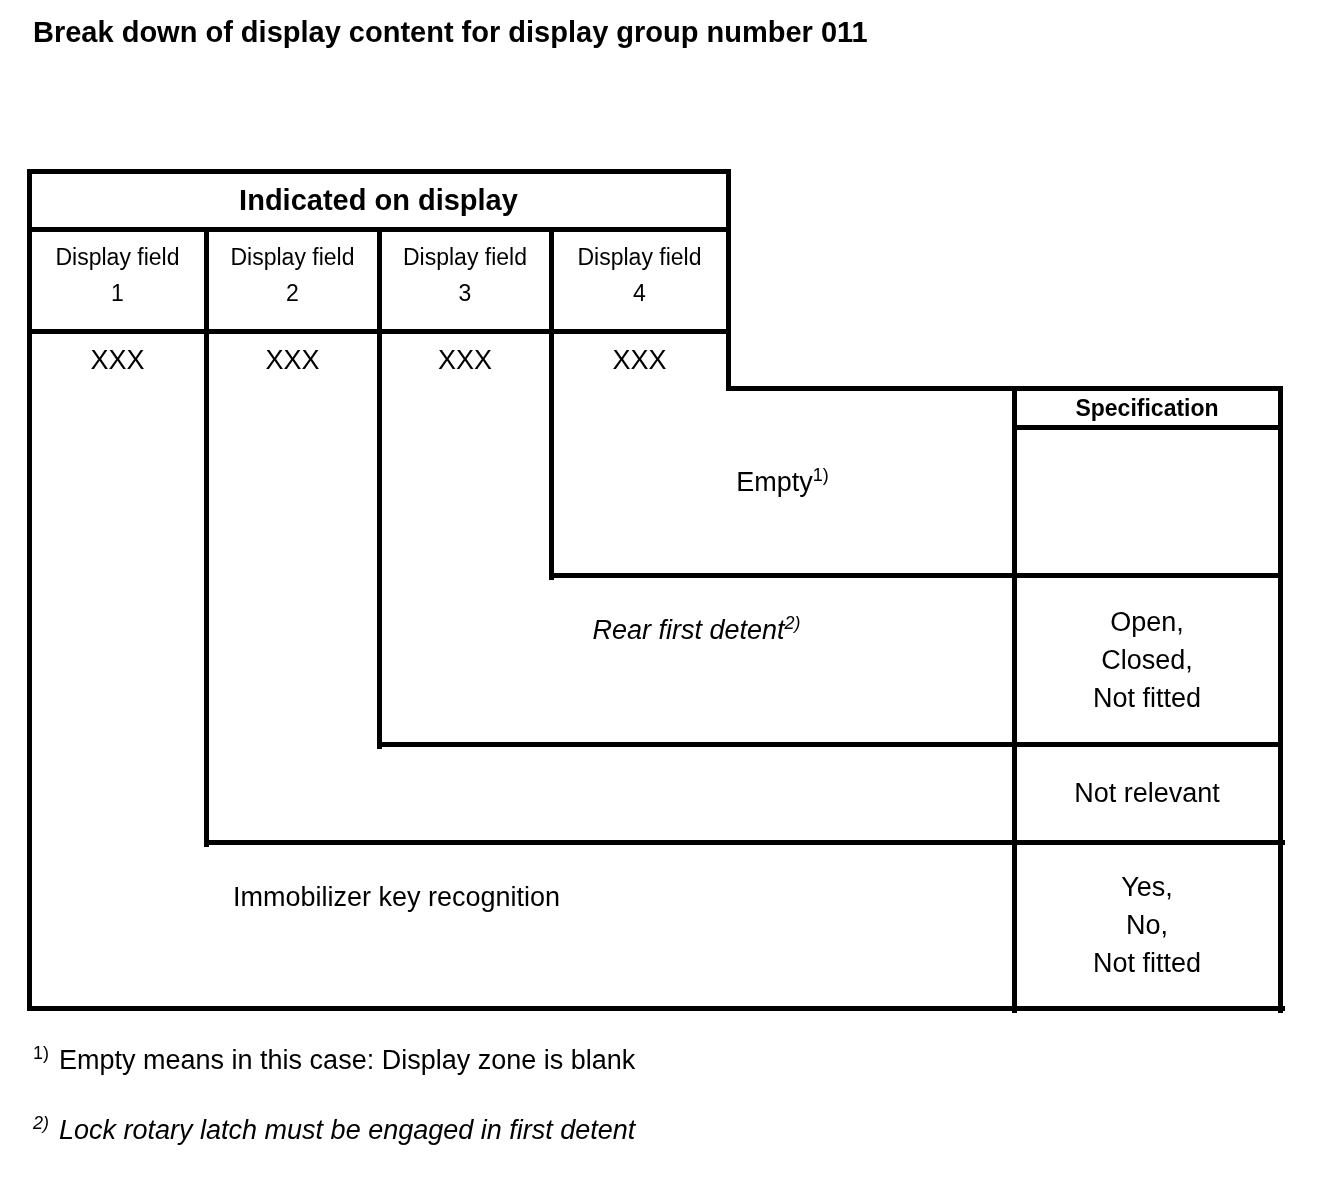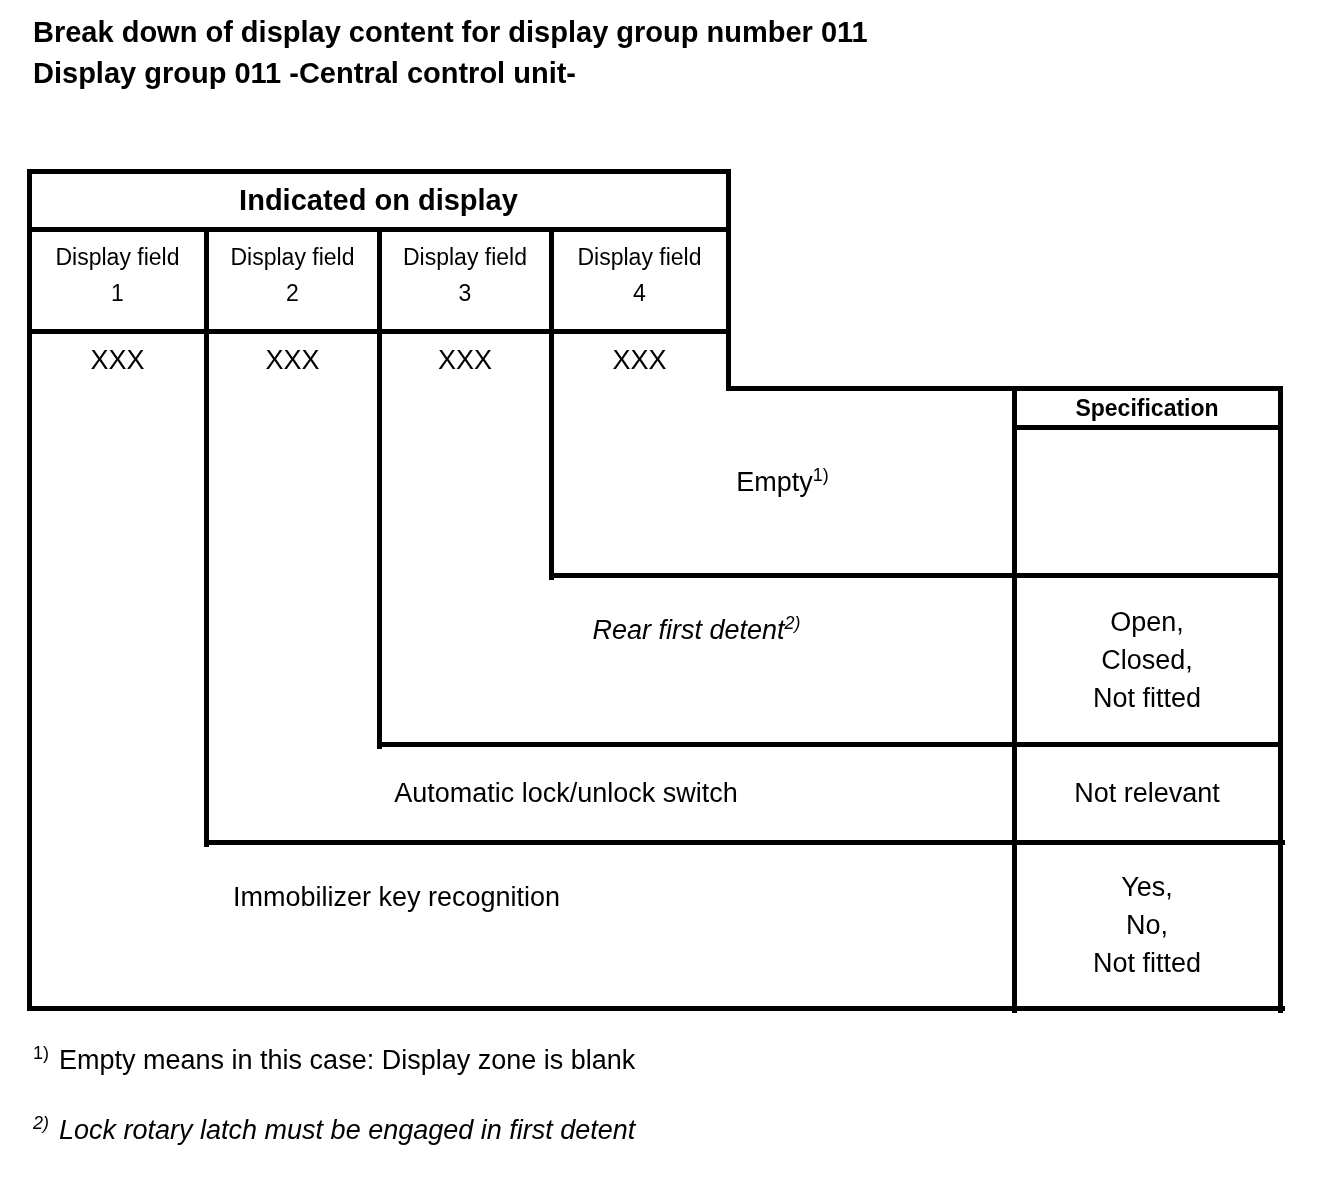--- a/index.html
+++ b/index.html
@@ -13,20 +13,21 @@
     overflow: hidden;
   }
   .titles {
     position: absolute;
     left: 33px;
     top: 12px;
     font-size: 29px;
     font-weight: bold;
     line-height: 41px;
     white-space: nowrap;
+    text-align: right;
   }
   .line { position: absolute; background: var(--ink, #000); }
   .cell {
     position: absolute;
     display: flex;
     align-items: center;
     justify-content: center;
     text-align: center;
     box-sizing: border-box;
     font-size: 27px;
@@ -62,21 +63,20 @@
   .spec-auto    { top: 744px; height: 98px; }
   .spec-immo    { top: 842px; height: 166px; }
 </style>
 </head>
 <body>
 
 <div class="page">
 
   <div class="titles">
     <div>Break down of display content for display group number 011</div>
-    <div>Display group 011 -Central control unit-</div>
   </div>
 
   <div>
 
     <div class="line" style="left:27px;  top:169px; width:5px; height:842px;"></div>
     <div class="line" style="left:204px; top:227px; width:5px; height:620px;"></div>
     <div class="line" style="left:377px; top:227px; width:5px; height:522px;"></div>
     <div class="line" style="left:549px; top:227px; width:5px; height:353px;"></div>
     <div class="line" style="left:726px; top:169px; width:5px; height:222px;"></div>
     <div class="line" style="left:1012px; top:386px; width:5px; height:627px;"></div>
@@ -126,21 +126,20 @@
   <div class="cell" style="left:551px; top:331px; width:177px; height:57px;">XXX</div>
 
   <div class="cell hdr-spec" style="left:1014px; top:388px; width:266px; height:39px;">Specification</div>
 
   <div class="cell label-empty">
     <span><span>Empty</span><sup class="ref">1)</sup></span>
   </div>
   <div class="cell label-rear">
     <span><span>Rear first detent</span><sup class="ref">2)</sup></span>
   </div>
-  <div class="cell label-auto">Automatic lock/unlock switch</div>
   <div class="cell label-immo">Immobilizer key recognition</div>
 
   <div class="cell spec-col spec-rear">
     <span>
       <span class="stack" style="display:block">Open,</span>
       <span class="stack" style="display:block">Closed,</span>
       <span class="stack" style="display:block">Not fitted</span>
     </span>
   </div>
   <div class="cell spec-col spec-auto">Not relevant</div>

